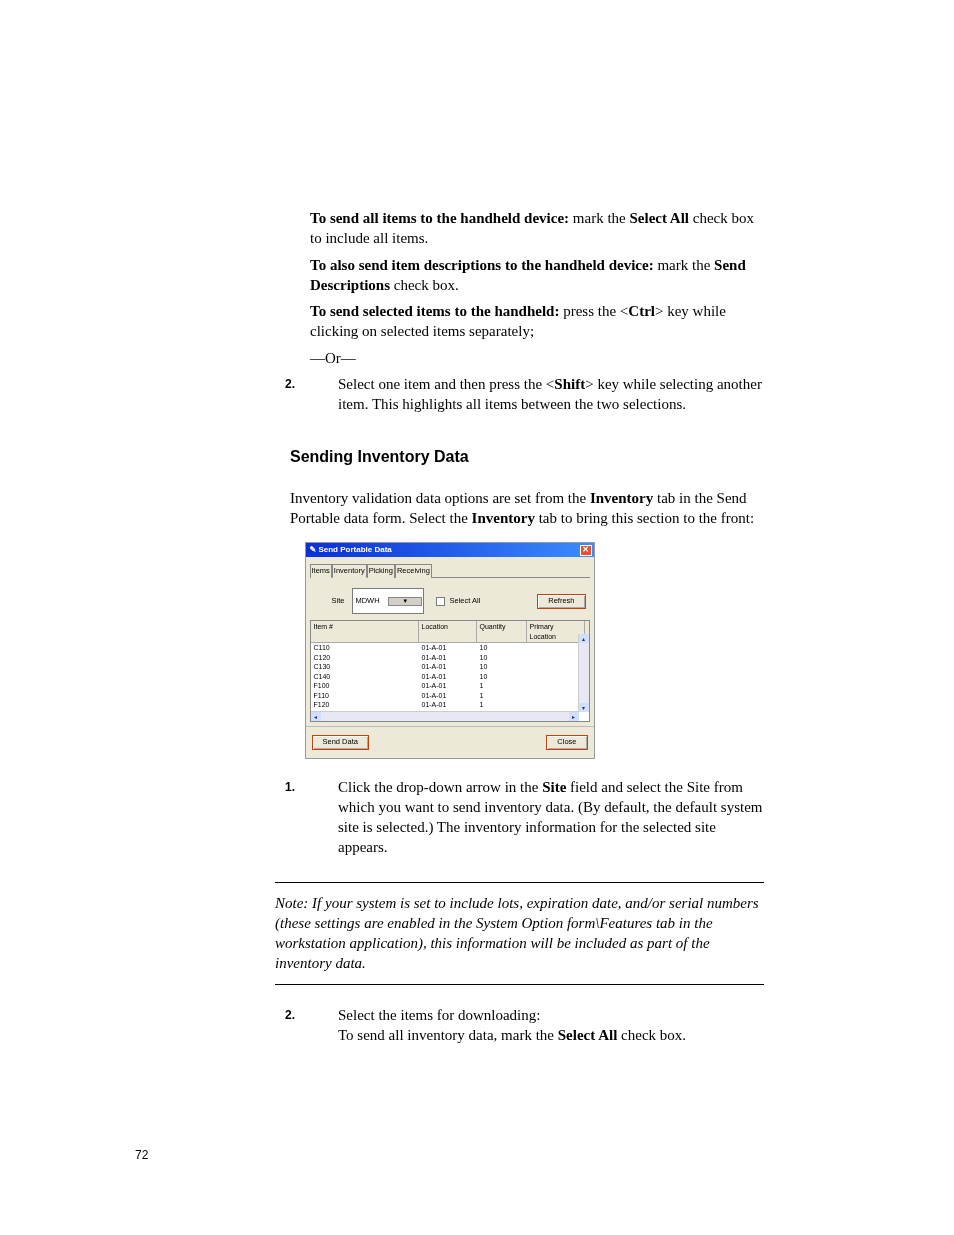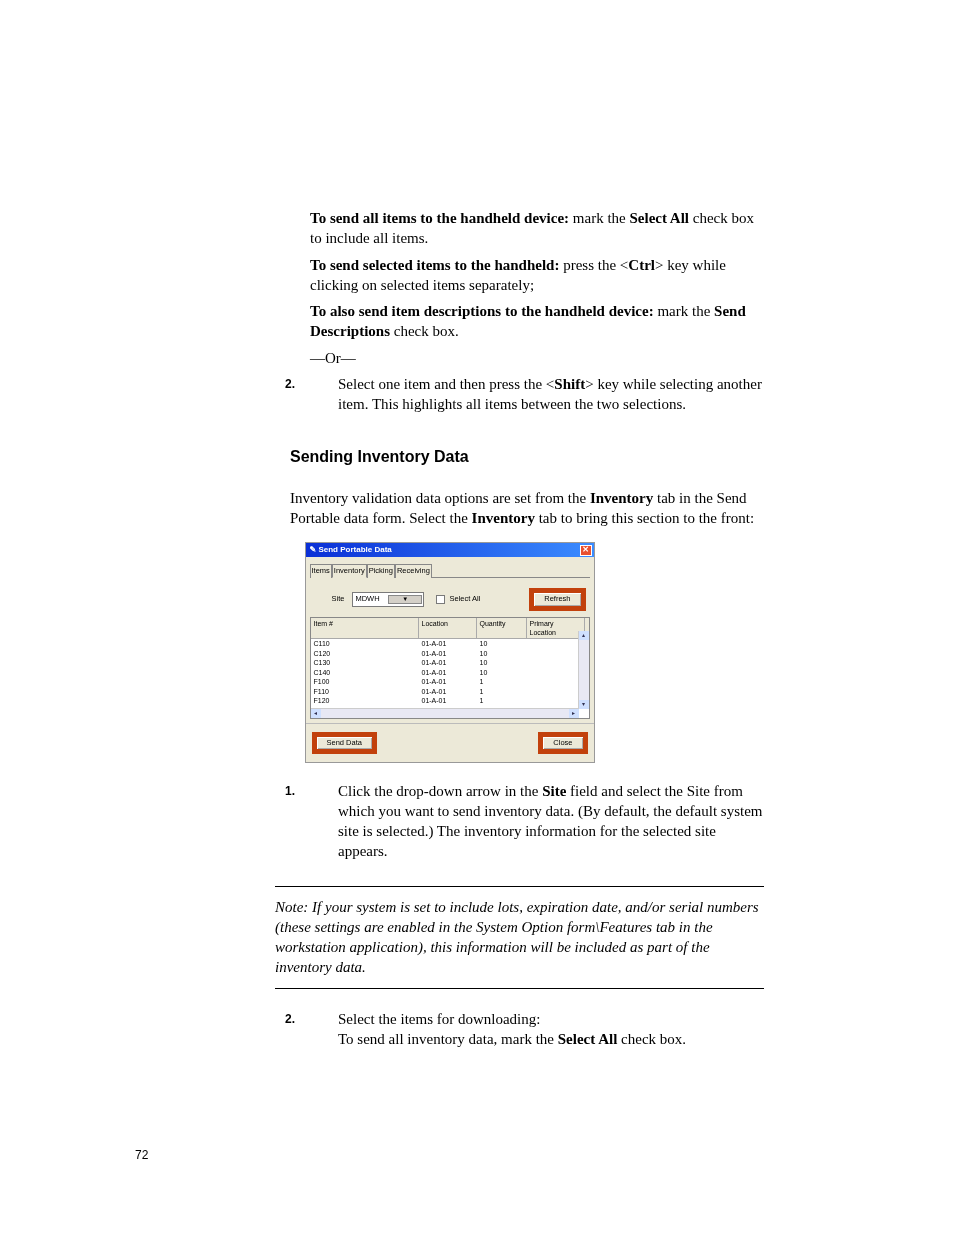--- a/index.html
+++ b/index.html
@@ -144,21 +144,21 @@
     gap: 4px;
     padding: 10px 8px 6px 26px;
     font-size: 7.5px;
   }
   .formrow label { margin-right: 4px; }
   .combo {
     display: flex;
     align-items: center;
     border: 1px solid #7a7a7a;
     background: #fff;
-    height: 15px;
+    height: 26px;
     width: 72px;
     padding: 0 1px 0 2px;
     box-sizing: border-box;
   }
   .combo span { flex: 1; }
   .combo .arrow {
     width: 10px; height: 9px;
     background: #d4d0c8;
     border: 1px solid #888;
     box-sizing: border-box;
@@ -166,21 +166,21 @@
     font-size: 6px;
   }
   .chk {
     width: 9px; height: 9px;
     background: #fff;
     border: 1px solid #7a7a7a;
     box-sizing: border-box;
     margin-left: 8px;
   }
   .btn {
-    border: 5px solid #c2410c;
+    border: 1px solid #c2410c;
     background: #ece9d8;
     padding: 1px 10px;
     font-size: 7.5px;
     box-shadow: inset 1px 1px 0 #fff, inset -1px -1px 0 #aaa;
   }
   .grid {
     margin: 0 4px;
     background: #fff;
     border: 1px solid #888;
     height: 100px;
@@ -238,24 +238,24 @@
 <div class="page">
 
 
   <div class="content">
 
     <div class="indent-body">
       <p class="para">
         <b>To send all items to the handheld device:</b><span> mark the </span><b>Select All</b><span> check box to include all items.</span>
       </p>
       <p class="para">
-        <b>To send selected items to the handheld:</b><span> press the &lt;</span><b>Ctrl</b><span>&gt; key while clicking on selected items separately;</span>
+        <b>To also send item descriptions to the handheld device:</b><span> mark the </span><b>Send Descriptions</b><span> check box.</span>
       </p>
       <p class="para">
-        <b>To also send item descriptions to the handheld device:</b><span> mark the </span><b>Send Descriptions</b><span> check box.</span>
+        <b>To send selected items to the handheld:</b><span> press the &lt;</span><b>Ctrl</b><span>&gt; key while clicking on selected items separately;</span>
       </p>
       <p class="para">—Or—</p>
     </div>
 
     <div class="numlist">
       <div class="num">2.</div>
       <div class="txt">
         <span>Select one item and then press the &lt;</span><b>Shift</b><span>&gt; key while selecting another item. This highlights all items between the two selections.</span>
       </div>
     </div>

